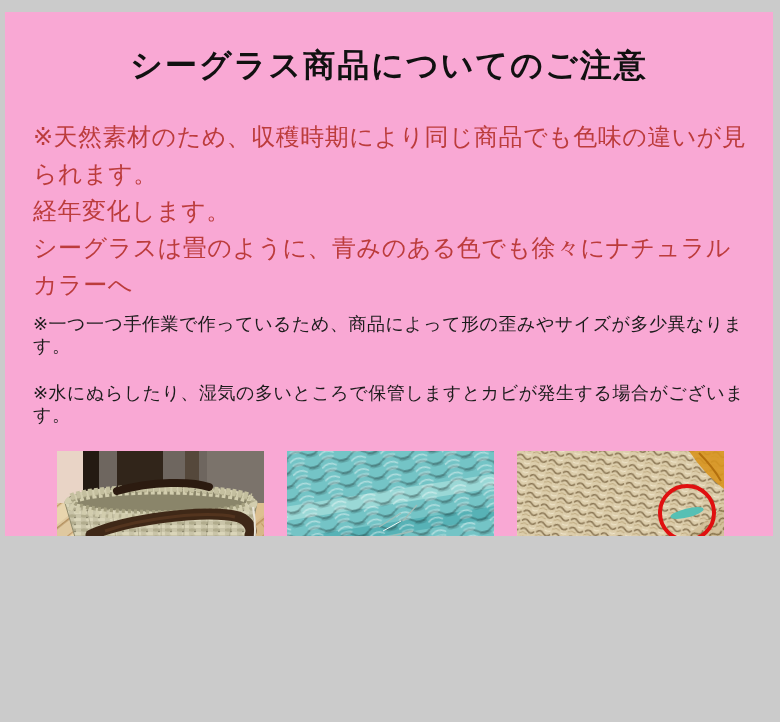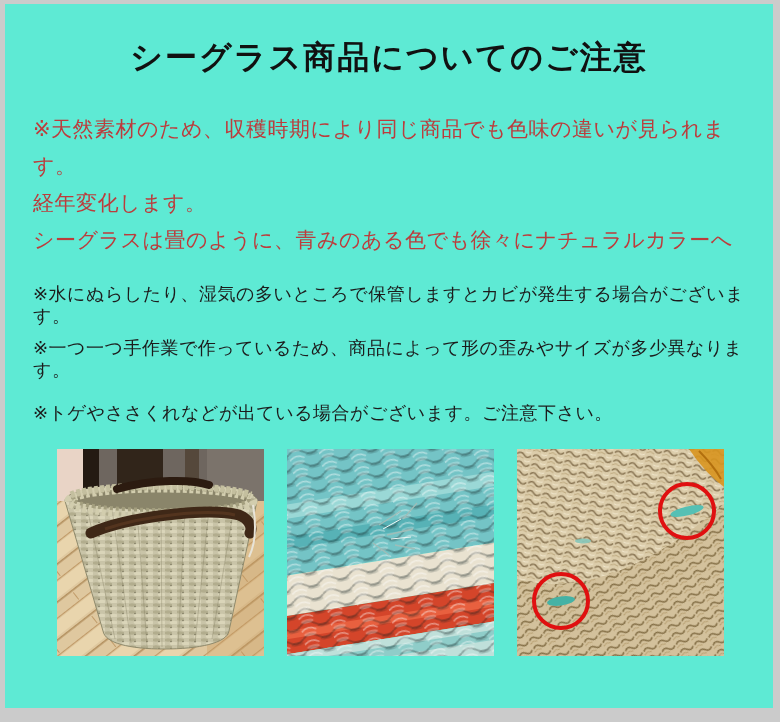--- a/index.html
+++ b/index.html
@@ -3,38 +3,38 @@
 <meta charset="utf-8">
 <style>
   * { margin:0; padding:0; box-sizing:border-box; }
   html,body { width:780px; height:722px; }
   body {
     background:#cbcbcb;
     font-family:"Liberation Sans","DejaVu Sans",sans-serif;
     position:relative;
   }
   .sheet {
-    position:absolute; left:5px; top:4px;
-    width:768px; height:704px;
-    background:#5eead4; overflow:hidden;
+    position:absolute; left:5px; top:12px;
+    width:768px; height:524px;
+    background:#f9a8d4; overflow:hidden;
   }
   .title {
     margin-top:34px;
     text-align:center;
     font-family:"Liberation Serif","DejaVu Serif",serif;
     font-weight:600;
     font-size:32px;
     letter-spacing:2px;
     color:#111111;
     line-height:38px;
   }
   .red-block {
     margin:34px 24px 0 28px;
     color:var(--accent,#bc3c3c);
-    font-size:21px;
+    font-size:24px;
     line-height:37px;
     font-weight:500;
     letter-spacing:0.5px;
   }
   .note {
     margin-left:28px;
     color:#1c1c1c;
     font-size:18px;
     line-height:22px;
     letter-spacing:0.5px;
@@ -56,23 +56,22 @@
 <div class="sheet">
 
   <h1 class="title">シーグラス商品についてのご注意</h1>
 
   <div class="red-block">
     <div>※天然素材のため、収穫時期により同じ商品でも色味の違いが見られます。</div>
     <div>経年変化します。</div>
     <div>シーグラスは畳のように、青みのある色でも徐々にナチュラルカラーへ</div>
   </div>
 
+  <p class="note note-1">※一つ一つ手作業で作っているため、商品によって形の歪みやサイズが多少異なります。</p>
   <p class="note note-2">※水にぬらしたり、湿気の多いところで保管しますとカビが発生する場合がございます。</p>
-  <p class="note note-1">※一つ一つ手作業で作っているため、商品によって形の歪みやサイズが多少異なります。</p>
-  <p class="note note-3">※トゲやささくれなどが出ている場合がございます。ご注意下さい。</p>
 
   <div class="figures">
 
     <figure class="figure">
       <svg class="photo" viewBox="0 0 207 207" role="img" aria-label="柔らかいシーグラスのかごが木の床に置かれている写真">
         <defs>
           <pattern id="floorP" width="48" height="30" patternUnits="userSpaceOnUse" patternTransform="rotate(-38 0 0)">
             <rect width="48" height="30" fill="#dfc89f"></rect>
             <rect y="0" width="48" height="1.6" fill="#b3905f"></rect>
             <rect y="14" width="48" height="14" fill="#e9d5ad"></rect>

